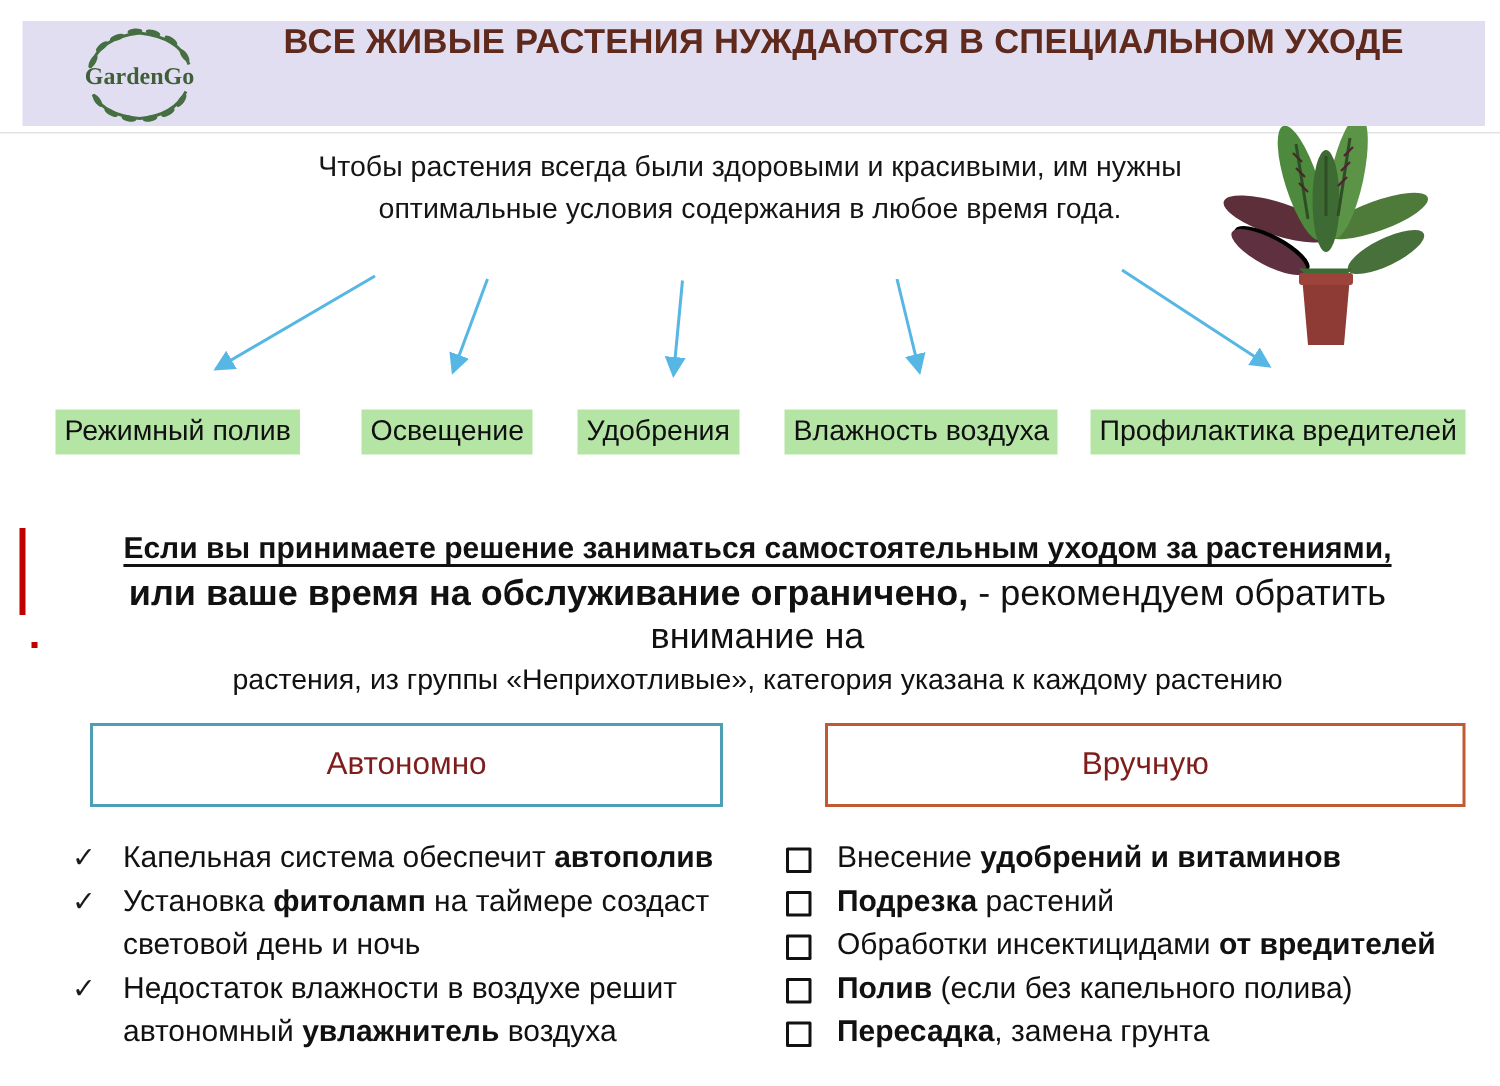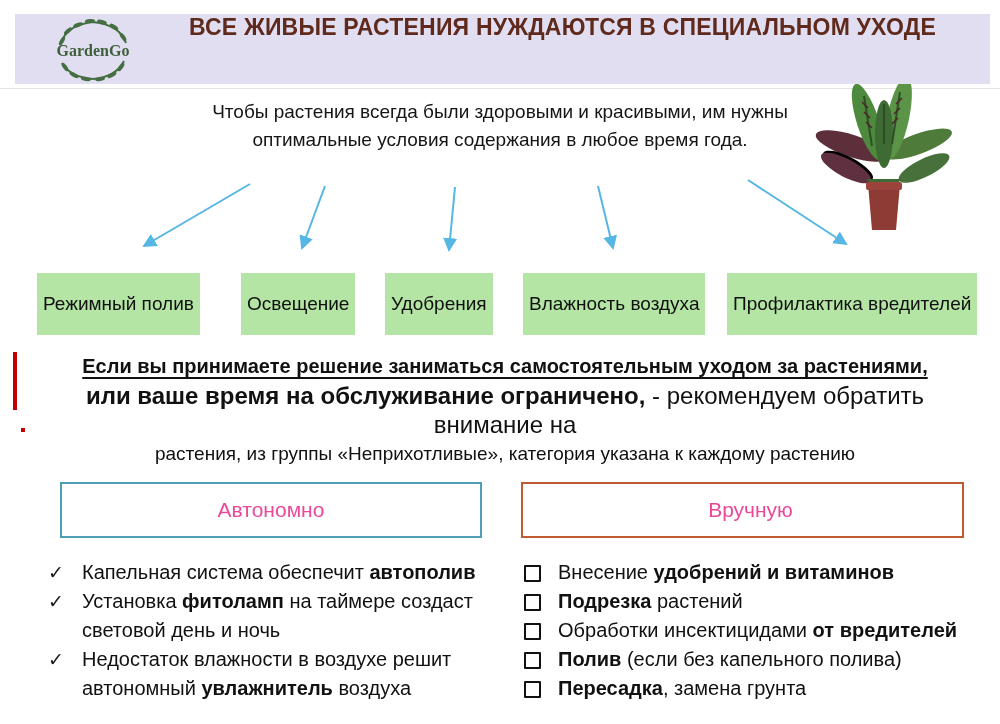--- a/index.html
+++ b/index.html
@@ -17,37 +17,37 @@
   
   .intro{position:absolute;left:150px;top:98px;width:700px;text-align:center;
          font-size:19px;line-height:28px;color:#151515;}
   .plant{position:absolute;left:806px;top:84px;width:160px;height:155px;}
 
   
   .arrows{position:absolute;left:0;top:158px;width:1000px;height:105px;}
 
   
   .care-label{position:absolute;top:273px;background:#B5E5A5;color:#101010;
-              font-size:19px;padding:20px 6px;white-space:nowrap;text-align:right;}
+              font-size:19px;padding:4px 6px;white-space:nowrap;text-align:right;}
 
   
   .red-bar{position:absolute;left:13px;top:352px;width:4px;height:58px;background:#C00000;}
   .red-dot{position:absolute;left:21px;top:428px;width:4px;height:4px;background:#C00000;}
   .callout{position:absolute;left:40px;top:352px;width:930px;text-align:center;line-height:29px;}
   .callout .l1{font-size:20px;font-weight:bold;text-decoration:underline;
                text-underline-offset:4px;text-decoration-thickness:2px;}
   .callout .l2{font-size:24px;}
   .callout .l2 b{font-weight:bold;}
   .callout .l3{font-size:19px;}
 
   
   .colbox{position:absolute;top:482px;height:52px;background:#fff;border:2px solid;
-          display:flex;align-items:center;justify-content:center;font-size:21px;color:#ec4899;}
+          display:flex;align-items:center;justify-content:center;font-size:21px;color:#7f1d1d;}
   .colbox.auto{left:60px;width:418px;border-color:#4E9FB5;}
-  .colbox.manual{left:521px;width:423px;border-color:#C05A30;padding-left:16px;}
+  .colbox.manual{left:550px;width:423px;border-color:#C05A30;}
 
   
   .list{position:absolute;top:558px;font-size:20px;line-height:29px;color:#111;}
   .list.left{left:48px;width:440px;}
   .list.right{left:524px;width:450px;}
   .li{display:flex;align-items:flex-start;}
   .li + .li{margin-top:0;}
   .check{width:34px;flex:0 0 34px;font-size:19px;color:#1a1a1a;}
   .cboxcell{width:34px;flex:0 0 34px;padding-top:7px;}
   .cbox{display:block;width:13px;height:13px;border:2.5px solid #111;border-radius:1px;}

